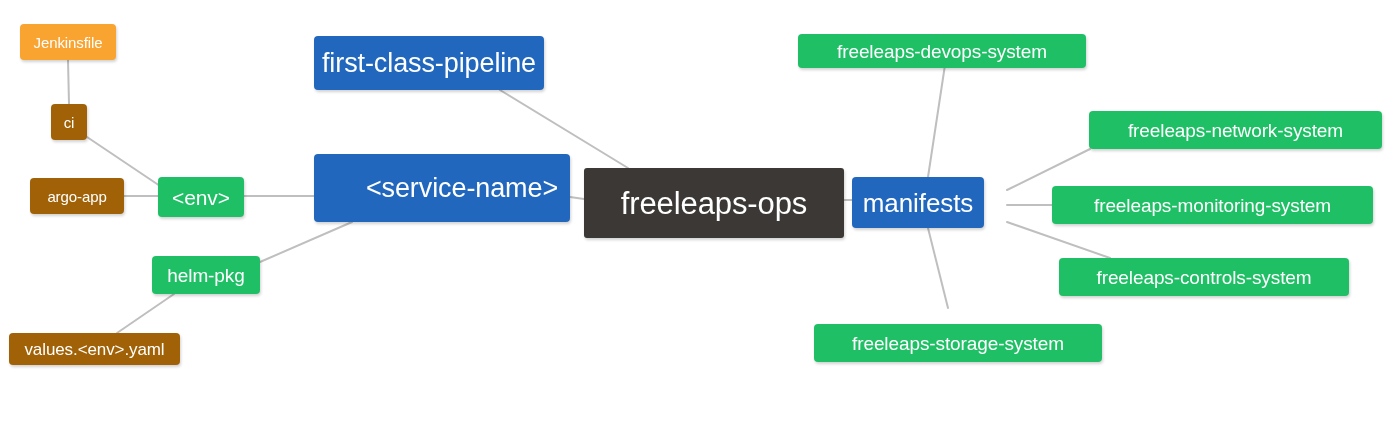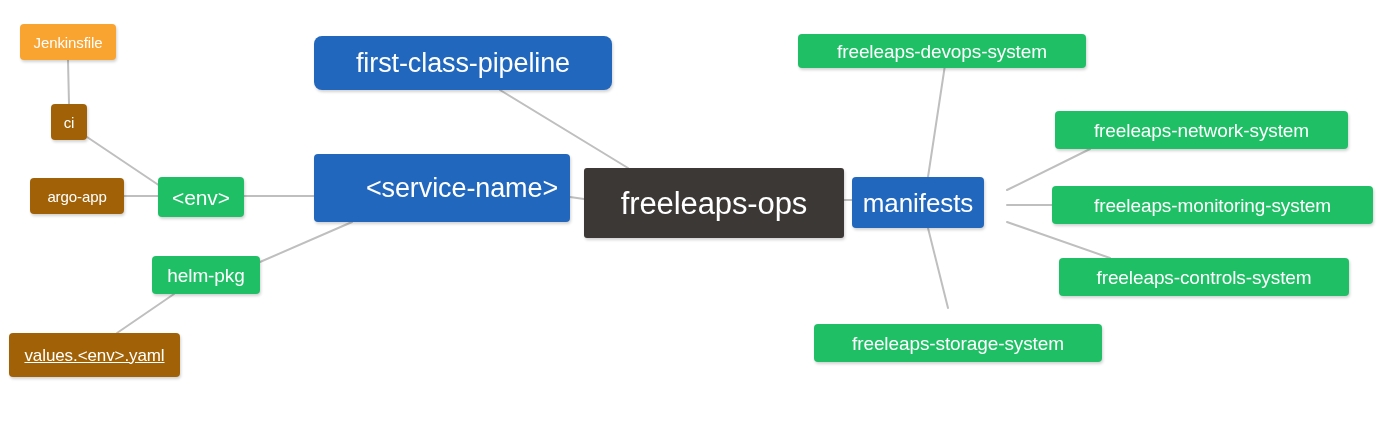--- a/index.html
+++ b/index.html
@@ -83,39 +83,39 @@
       </div>
       <div class="node red" style="left: 30px; top: 178px; width: 94px; height: 36px; font-size: 15px;">
         <span>argo-app</span>
       </div>
       <div class="node green" style="left: 158px; top: 177px; width: 86px; height: 40px; font-size: 21px;">
         <span>&lt;env&gt;</span>
       </div>
       <div class="node green" style="left: 152px; top: 256px; width: 108px; height: 38px; font-size: 19px;">
         <span>helm-pkg</span>
       </div>
-      <div class="node red" style="left: 9px; top: 333px; width: 171px; height: 44px; font-size: 17px; text-decoration: underline;">
+      <div class="node red" style="left: 9px; top: 333px; width: 171px; height: 32px; font-size: 17px;">
         <span>values.&lt;env&gt;.yaml</span>
       </div>
-      <div class="node blue" style="left: 314px; top: 36px; width: 298px; height: 54px; font-size: 27px; border-radius: 8px;">
+      <div class="node blue" style="left: 314px; top: 36px; width: 230px; height: 54px; font-size: 27px;">
         <span>first-class-pipeline</span>
       </div>
       <div class="node blue" style="left: 314px; top: 154px; width: 256px; height: 68px; font-size: 27px; padding-left: 40px;">
         <span>&lt;service-name&gt;</span>
       </div>
       <div class="node root" style="left: 584px; top: 168px; width: 260px; height: 70px; font-size: 31px;">
         <span>freeleaps-ops</span>
       </div>
       <div class="node blue" style="left: 852px; top: 177px; width: 132px; height: 51px; font-size: 26px;">
         <span>manifests</span>
       </div>
       <div class="node green" style="left: 798px; top: 34px; width: 288px; height: 34px; font-size: 19px;">
         <span>freeleaps-devops-system</span>
       </div>
-      <div class="node green" style="left: 1055px; top: 111px; width: 293px; height: 38px; font-size: 19px;">
+      <div class="node green" style="left: 1089px; top: 111px; width: 293px; height: 38px; font-size: 19px;">
         <span>freeleaps-network-system</span>
       </div>
       <div class="node green" style="left: 1052px; top: 186px; width: 321px; height: 38px; font-size: 19px;">
         <span>freeleaps-monitoring-system</span>
       </div>
       <div class="node green" style="left: 1059px; top: 258px; width: 290px; height: 38px; font-size: 19px;">
         <span>freeleaps-controls-system</span>
       </div>
       <div class="node green" style="left: 814px; top: 308px; width: 288px; height: 38px; font-size: 19px; margin-top: 16px;">
         <span>freeleaps-storage-system</span>

